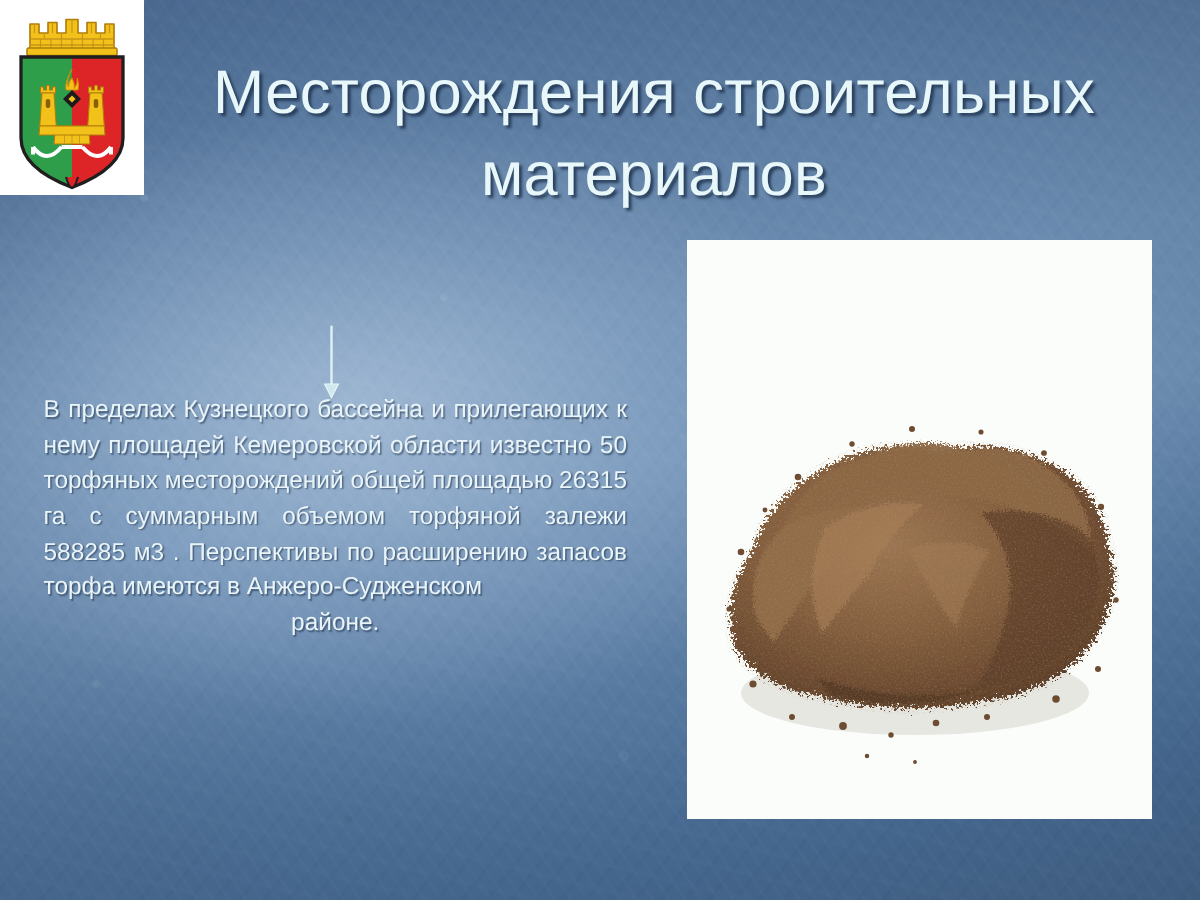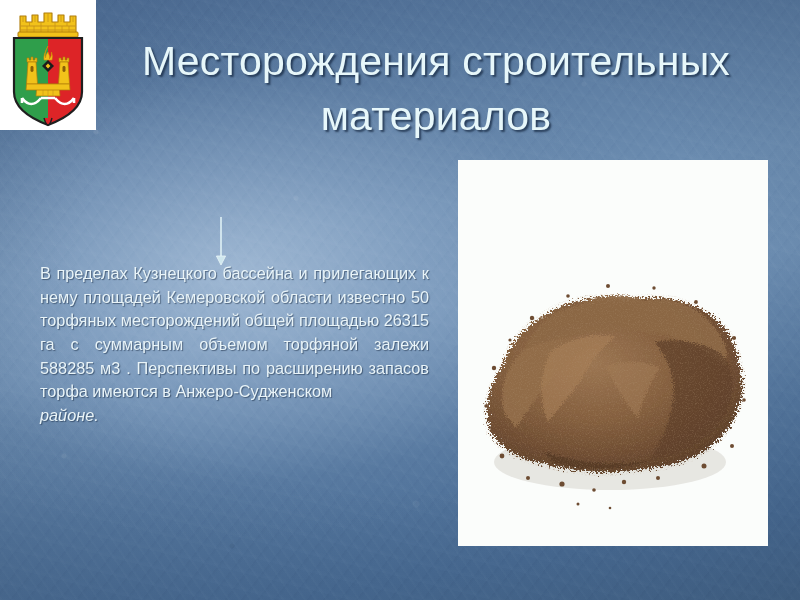--- a/index.html
+++ b/index.html
@@ -111,31 +111,31 @@
     position: absolute;
     left: 212px;
     top: 217px;
     width: 18px;
     height: 50px;
   }
 
   
   #body-text {
     position: absolute;
-    left: 40px;
+    left: 29px;
     top: 262px;
     width: 389px;
     font-size: 16.3px;
     line-height: 1.45;
     color: #e9f4f8;
     text-align: justify;
     text-shadow: 1px 1px 1px rgba(20,38,62,0.55);
     hyphens: none;
   }
-  #body-text .last { text-align: left; font-style: italic; }
+  #body-text .last { text-align: center; }
 
   
   #photo {
     position: absolute;
     left: 458px;
     top: 160px;
     width: 310px;
     height: 386px;
     background: #fbfdfb;
     overflow: hidden;

